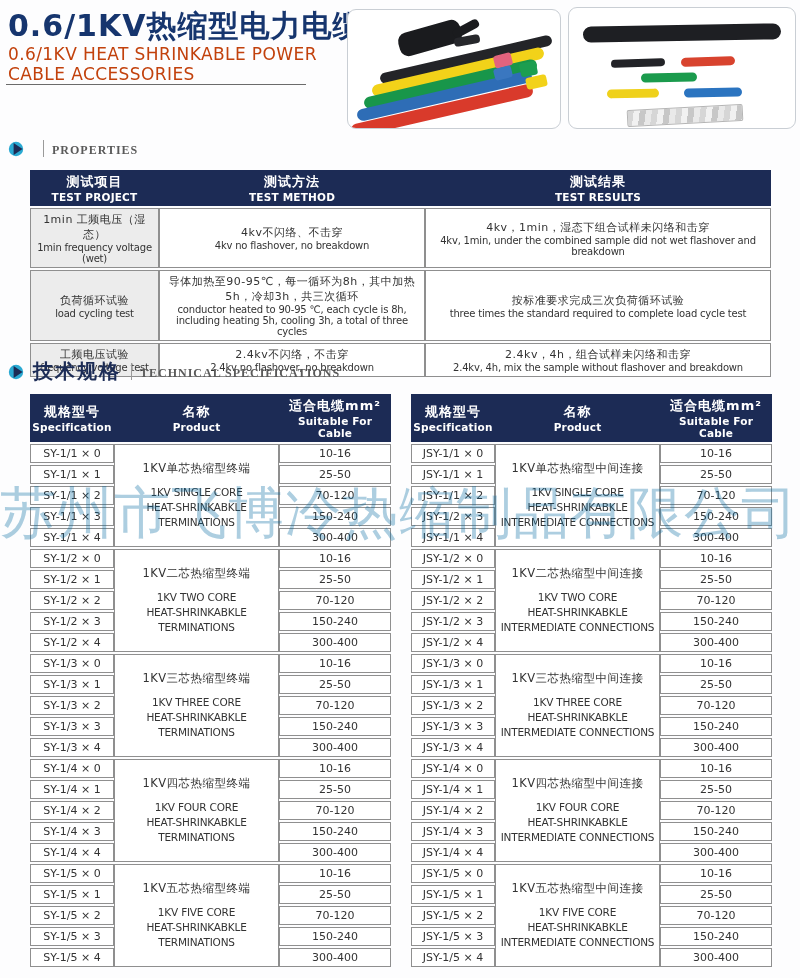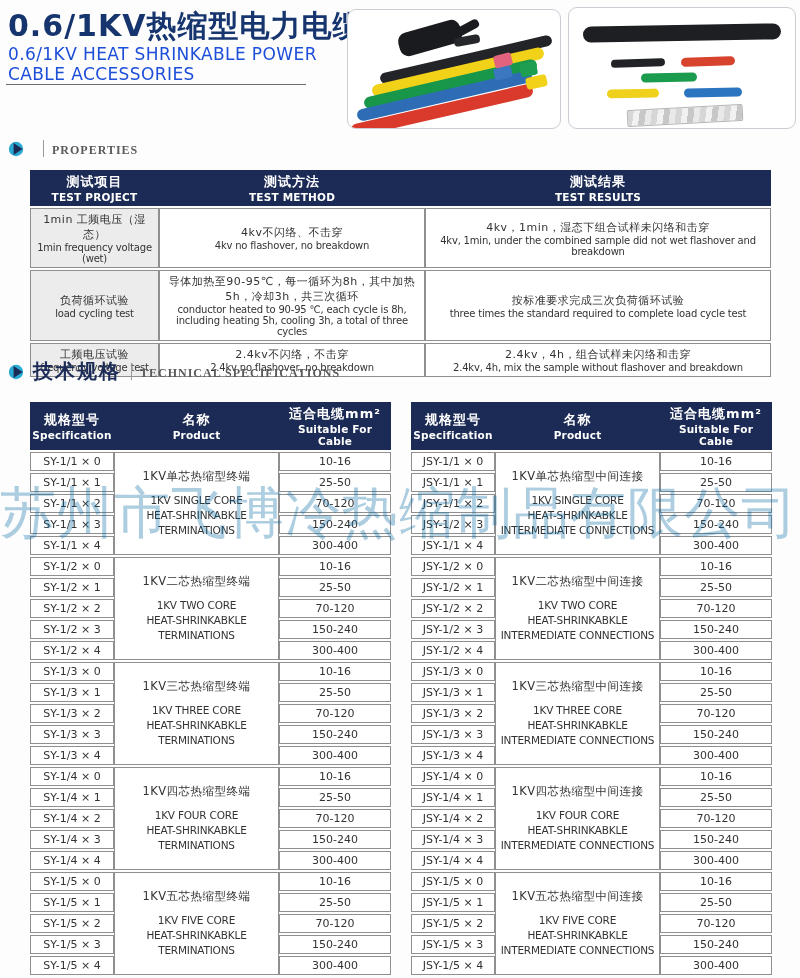--- a/index.html
+++ b/index.html
@@ -1,20 +1,20 @@
 <!DOCTYPE html>
 <html><head>
 <meta charset="utf-8">
 <style>
   html,body { margin:0; padding:0; background:#fff; font-family:"DejaVu Sans","Liberation Sans",sans-serif; }
   .page { position:relative; width:800px; height:978px; background:#fdfdfe; overflow:hidden; }
 
   
   .title-cn { position:absolute; left:8px; top:6px; font-size:30px; font-weight:bold; color:#16356e; letter-spacing:1px; }
-  .title-en { position:absolute; left:8px; top:44px; font-size:17px; line-height:1.18; color:#1d4ed8; letter-spacing:.4px; white-space:pre-line; }
+  .title-en { position:absolute; left:8px; top:44px; font-size:17px; line-height:1.18; color:#c2410c; letter-spacing:.4px; white-space:pre-line; }
   .title-rule { position:absolute; left:6px; top:84px; width:300px; height:1px; background:#6b6b6b; }
 
   
   .imgbox { position:absolute; background:#fff; border:1px solid #c9ced4; border-radius:9px; overflow:hidden; }
   #box1 { left:347px; top:9px; width:212px; height:118px; }
   #box2 { left:568px; top:7px; width:226px; height:120px; }
   .tube { position:absolute; border-radius:6px; }
   
   .b1-black  { left:30px; top:44px; width:176px; height:11px; background:#232428; transform:rotate(-13deg); }
   .b1-yellow { left:22px; top:56px; width:176px; height:12px; background:#f2d219; transform:rotate(-13deg); }
@@ -55,21 +55,21 @@
   td { border:1px solid #8f8f8f; background:#fff; text-align:center; vertical-align:middle; color:#333; }
 
   
   #props-table { position:absolute; left:30px; top:168px; width:741px; }
   #props-table td { padding:3px 4px; }
   #props-table td.proj { background:#ececec; }
   .cell-cn { font-size:11px; letter-spacing:.5px; }
   .cell-en { font-size:10px; letter-spacing:-.2px; }
 
   
-  .spec-wrap { position:absolute; top:400px; width:361px; }
+  .spec-wrap { position:absolute; top:392px; width:361px; }
   #spec-left  { left:30px; }
   #spec-right { left:411px; }
   .spec-wrap th { height:38px; }
   .spec-wrap td { height:17px; font-size:11px; padding:0 2px; }
   .prod-cn { font-size:11.5px; margin-bottom:9px; letter-spacing:.5px; }
   .prod-en { font-size:10.5px; line-height:1.4; white-space:pre-line; letter-spacing:-.2px; }
 
   
   .watermark { position:absolute; left:0; top:476px; width:800px; font-size:56px; color:#0369a1;
                opacity:.32; white-space:nowrap; letter-spacing:1px; pointer-events:none; z-index:5; }

